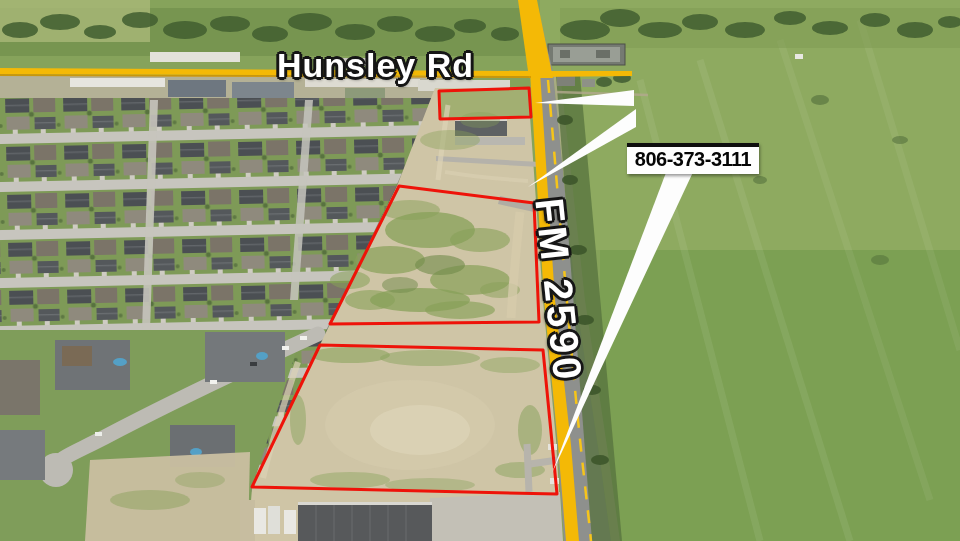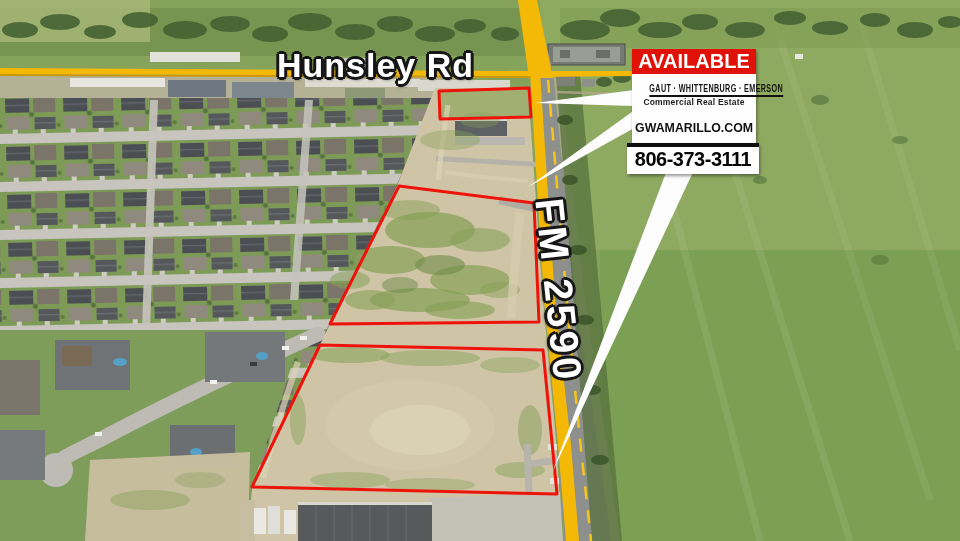--- a/index.html
+++ b/index.html
@@ -259,25 +259,17 @@
   <g>
     <polygon class="leader" points="634,90 634,106 535,103"></polygon>
     <polygon class="leader" points="636,109 636,127 528,187"></polygon>
     <polygon class="leader" points="667,170 694,170 552,473"></polygon>
   </g>
 </svg>
 
 <div id="hunsley-label" class="road-label">Hunsley Rd</div>
 <div id="fm-label" class="road-label">FM 2590</div>
 
-<div class="sign-panel">
-  <div class="sign-banner">AVAILABLE</div>
-  <div class="sign-brokerage">
-    <span>GAUT · WHITTENBURG · EMERSON</span>
-  </div>
-  <div class="sign-tagline">Commercial Real Estate</div>
-  <div class="sign-website">GWAMARILLO.COM</div>
-</div>
 <div class="sign-phone">
   <span class="inner">806-373-3111</span>
 </div>
 
 </div>
 
 </body></html>

